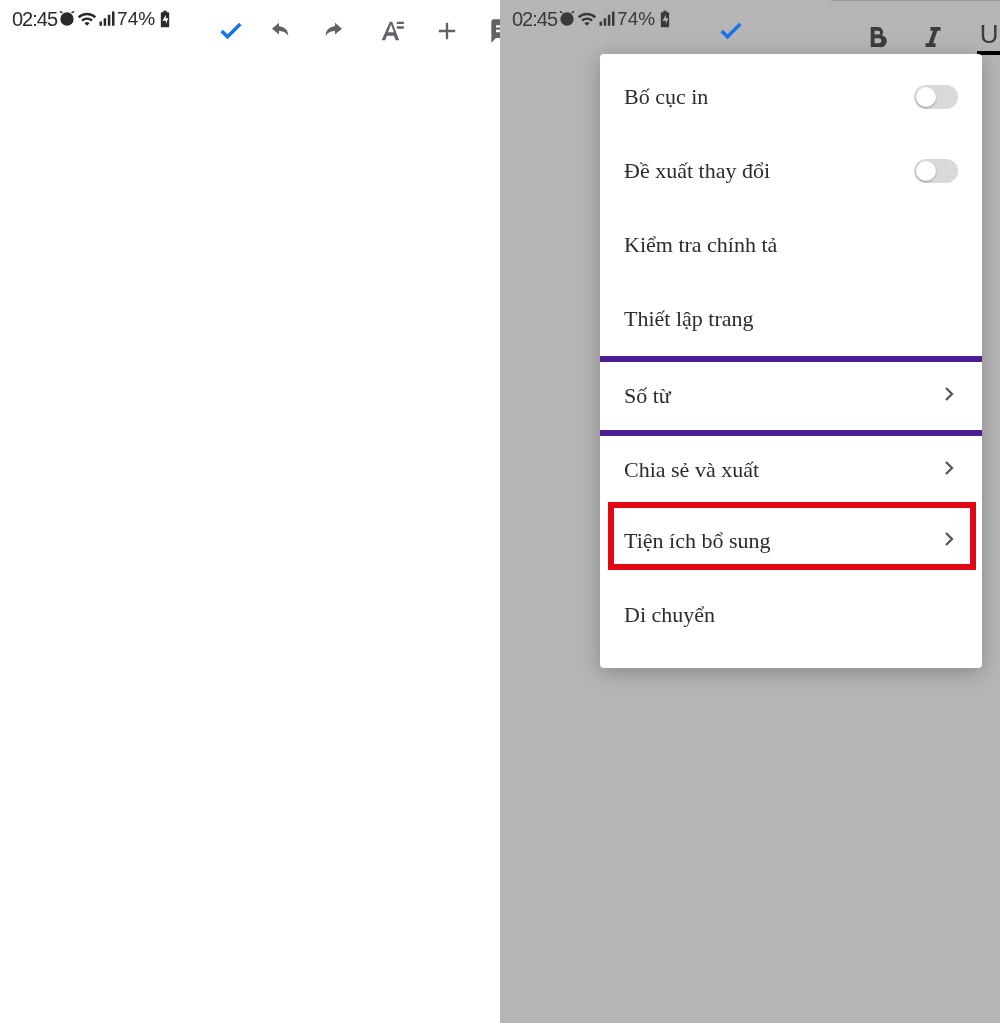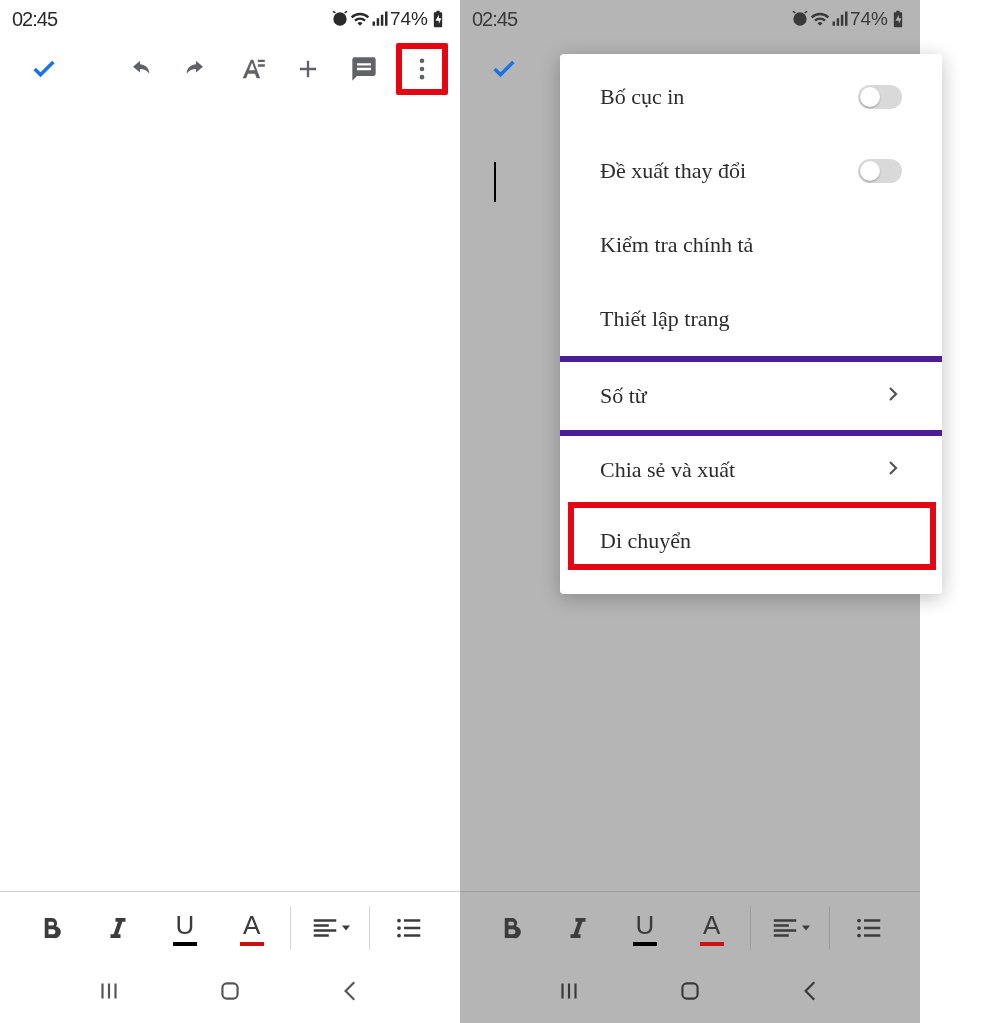--- a/index.html
+++ b/index.html
@@ -1,18 +1,18 @@
 <!DOCTYPE html>
 <html><head>
 <meta charset="utf-8">
 <style>
   * { box-sizing: border-box; margin: 0; padding: 0; }
   html, body { width: 1000px; height: 1023px; font-family: "Segoe UI", Arial, sans-serif; }
   body { display: flex; background: #fff; }
-  .screen { width: 460px; height: 1023px; position: relative; display: flex; flex-direction: column; }
+  .screen { width: 500px; height: 1023px; position: relative; display: flex; flex-direction: row; }
   .screen.right { background: #b5b5b5; }
   .statusbar { height: 38px; display: flex; align-items: center; justify-content: space-between; padding: 0 12px; font-size: 20px; color: #2a2a2a; }
   .status-left { font-weight: 500; letter-spacing: -1px; }
   .status-right { display: flex; align-items: center; font-size: 18px; }
   .status-right svg { width: 20px; height: 20px; }
   .battery-text { font-size: 19px; }
 
   .toolbar { height: 62px; display: flex; align-items: center; justify-content: space-between; padding: 0 12px 0 20px; }
   .toolbar .tb-icon { width: 48px; height: 48px; display: flex; align-items: center; justify-content: center; color: #5f6368; }
   .toolbar .tb-icon.check { color: #1a73e8; }
@@ -32,21 +32,21 @@
   .fmt .drop { width: 8px; height: 8px; margin-left: 2px; }
   .fmt-a { position: relative; display:flex; flex-direction:column; align-items:center; }
   .fmt-a .ubar { width: 24px; height: 4px; background: #000; margin-top: 1px; }
   .fmt-a.red .ubar { background: #c11; }
 
   .navbar { height: 60px; display: flex; align-items: center; justify-content: space-around; padding: 0 48px; color: #555; }
   .navbar svg { width: 26px; height: 26px; }
 
   
   .menu { position: absolute; top: 54px; left: 100px; width: 382px; background: #fff; border-radius: 4px; box-shadow: 0 4px 20px rgba(0,0,0,.25); padding: 6px 0 16px 0; z-index: 50; }
-  .menu-item { height: 74px; display: flex; align-items: center; justify-content: space-between; padding: 0 40px; font-family: "Comic Sans MS","Segoe Script",cursive; font-size: 22px; color: #2c2c2c; }
+  .menu-item { height: 74px; display: flex; align-items: center; justify-content: space-between; padding: 0 24px; font-family: "Comic Sans MS","Segoe Script",cursive; font-size: 22px; color: #2c2c2c; }
   .menu-item.sep { border-top: 6px solid #4c1d95; }
   .toggle { width: 44px; height: 24px; background: #d9d9d9; border-radius: 12px; position: relative; }
   .toggle::after { content:""; position:absolute; width:20px; height:20px; background:#fff; border-radius:50%; top:2px; left:2px; box-shadow:0 1px 2px rgba(0,0,0,.3); }
   .chev svg { width: 18px; height: 18px; color:#555; }
   .menu-highlight { position:absolute; border:6px solid #e30613; left:108px; top:502px; width:368px; height:68px; z-index:60; pointer-events:none; }
 
   .screen.right .statusbar, .screen.right .navbar { color: #3a3a3a; }
   .screen.right .fmtbar { background:#b5b5b5; border-top:1px solid #9c9c9c; }
   .screen.right .fmtbar .sep { background:#9c9c9c; }
 </style>
@@ -284,17 +284,23 @@
             <path fill="none" stroke="currentColor" stroke-width="3" d="M8 4l8 8-8 8"></path>
           </svg></span>
     </div>
     <div class="menu-item sep">
       <span>Chia sẻ và xuất</span>
       <span class="chev"><svg viewBox="0 0 24 24">
             <path fill="none" stroke="currentColor" stroke-width="3" d="M8 4l8 8-8 8"></path>
           </svg></span>
     </div>
     <div class="menu-item">
+      <span>Tiện ích bổ sung</span>
+      <span class="chev"><svg viewBox="0 0 24 24">
+            <path fill="none" stroke="currentColor" stroke-width="3" d="M8 4l8 8-8 8"></path>
+          </svg></span>
+    </div>
+    <div class="menu-item">
         <span>Di chuyển</span>
       </div>
   </div>
   <div class="menu-highlight"></div>
 </div>
 
 </body></html>

